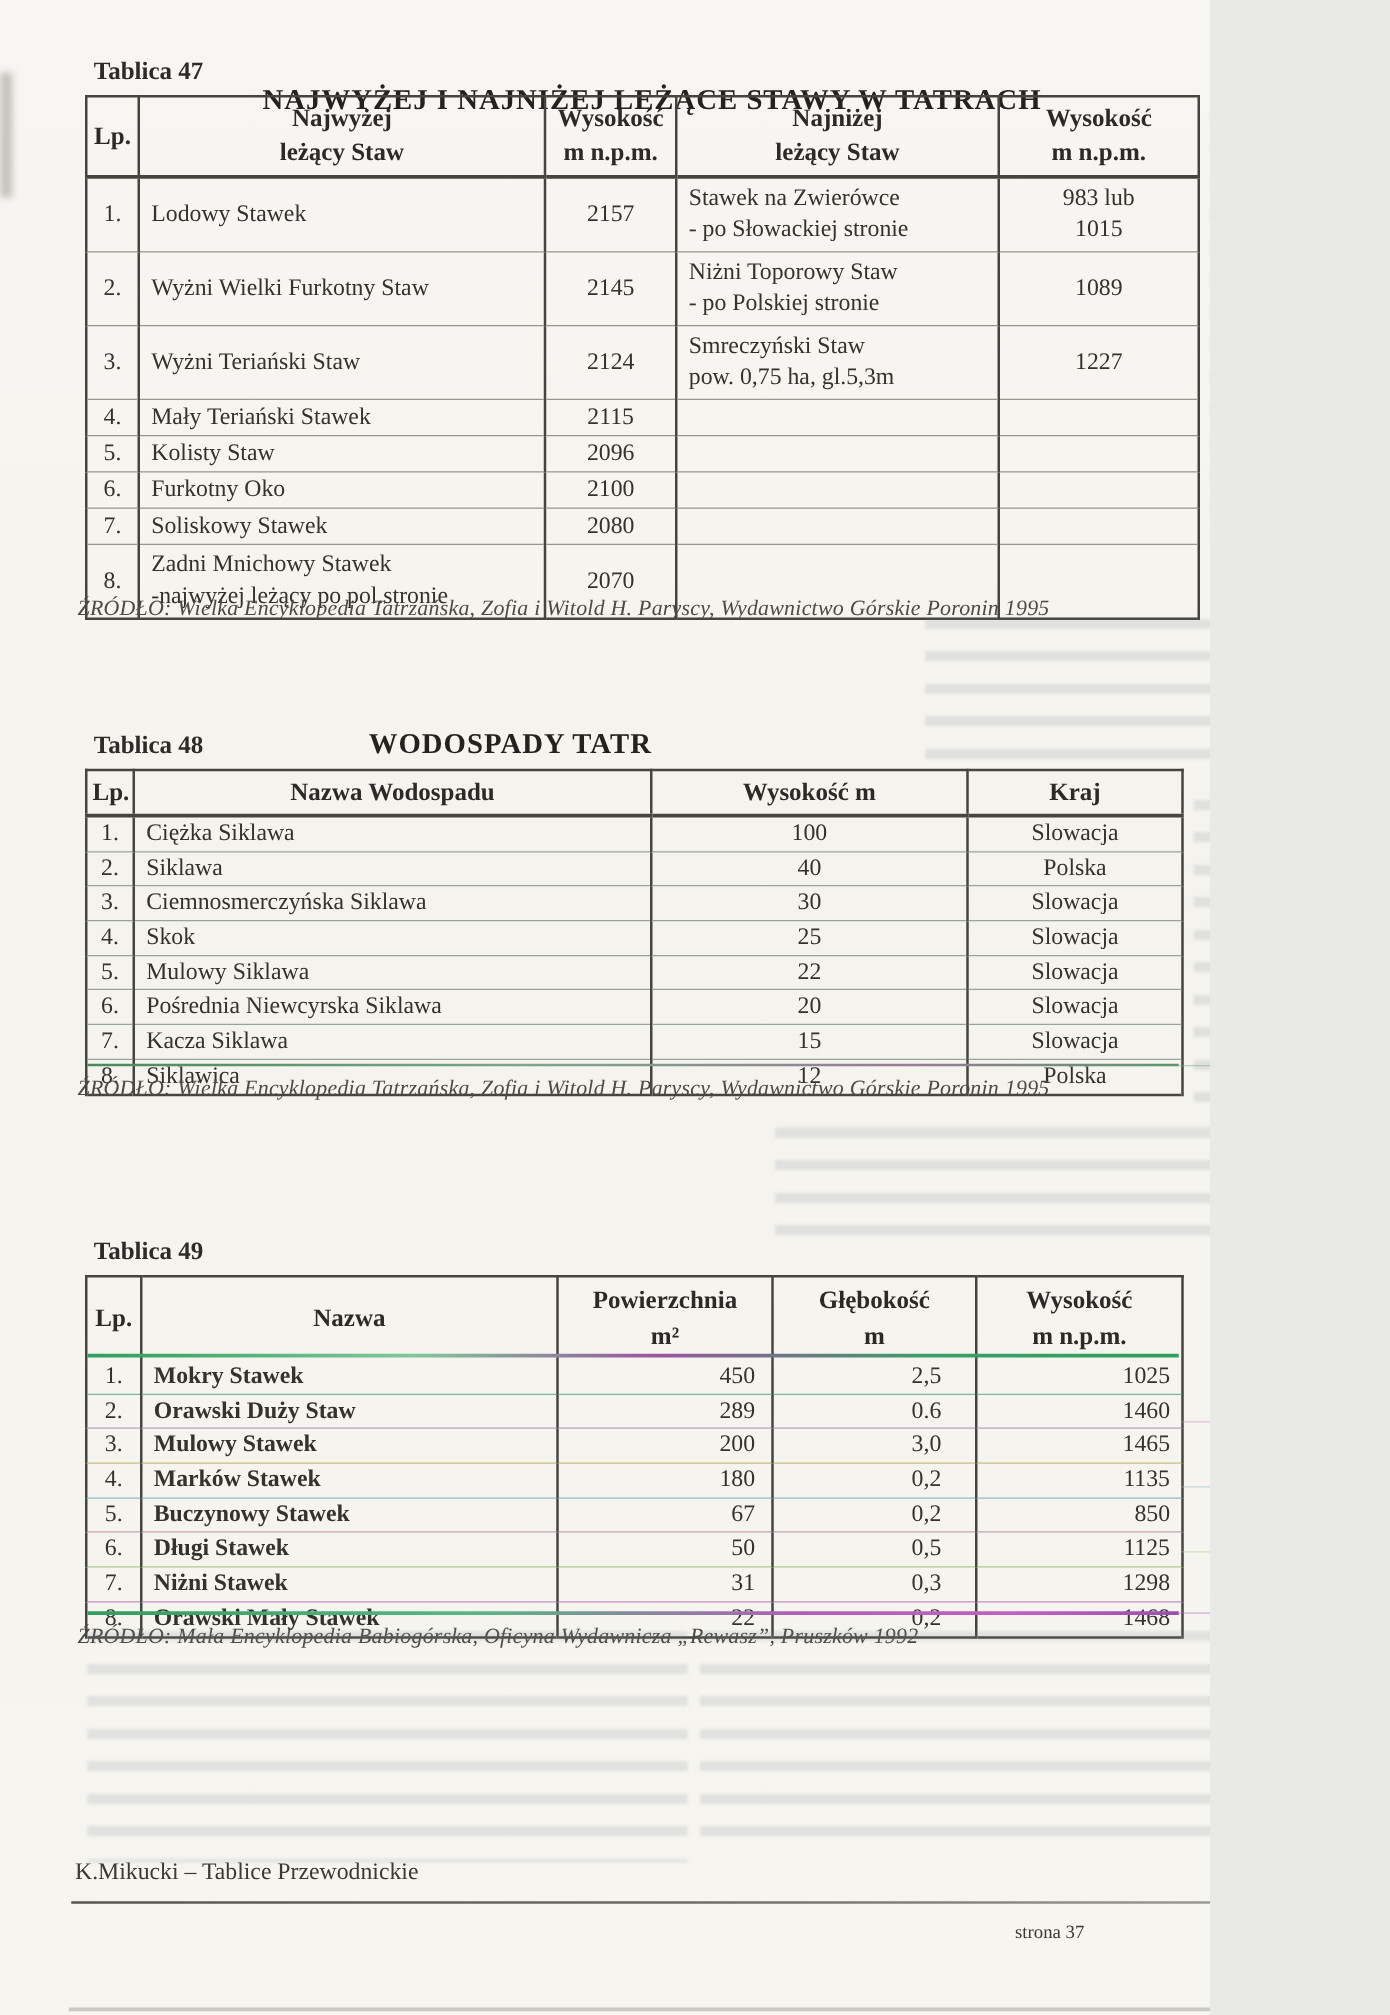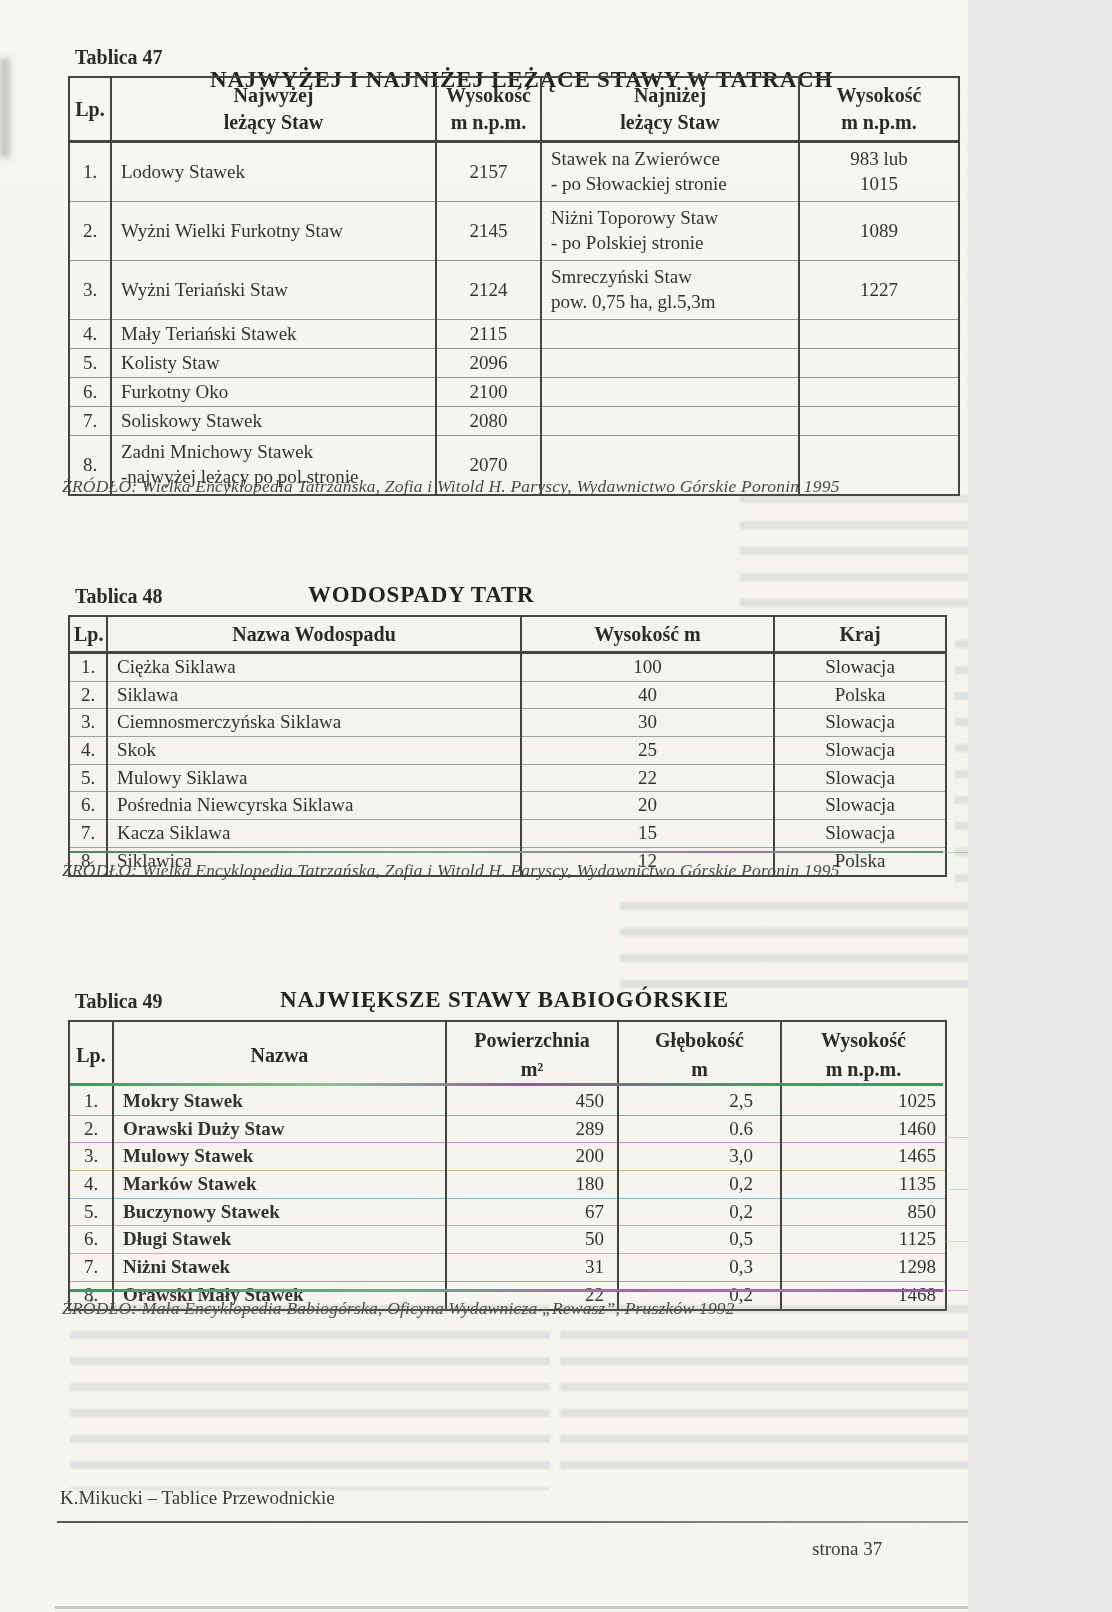--- a/index.html
+++ b/index.html
@@ -53,21 +53,21 @@
   #t49 tbody tr:nth-child(5) td { border-bottom-color:#c9a0b4; }
   #t49 tbody tr:nth-child(6) td { border-bottom-color:#a9c98f; }
   #t49 tbody tr:nth-child(7) td { border-bottom-color:#c48fc4; }
   #t49 tbody tr:nth-child(8) td { border-bottom:none; }
   
   .src { position:absolute; font-style:italic; font-size:17.5px; color:#4b4a45; letter-spacing:0.2px; }
   
   .footer-line { position:absolute; left:57px; top:1521px; width:995px; height:2px;
     background:linear-gradient(90deg,#56554f 0%,#6d6c66 50%,#8a8983 75%,#a3a29c 100%); }
   .footer-left  { position:absolute; left:60px;  top:1460px; font-size:19px; color:#3a3934;margin-top:27px; }
-  .footer-right { position:absolute; left:812px; top:1538px; font-size:19px;  color:#3a3934; }
+  .footer-right { position:absolute; left:812px; top:1538px; font-size:15px;  color:#3a3934; }
   
   .ghost { position:absolute; filter:blur(1.3px); border-radius:2px;
     background:repeating-linear-gradient(180deg, rgba(122,130,142,0.16) 0px, rgba(122,130,142,0.16) 8px,
       rgba(0,0,0,0) 8px, rgba(0,0,0,0) 26px); }
   .smudge { position:absolute; left:0; top:58px; width:10px; height:100px;
     background:#86857f; opacity:0.45; filter:blur(3px); }
   .edge-bottom { position:absolute; left:55px; top:1606px; width:1057px; height:3px;
     background:rgba(118,118,114,0.35); }
   .strip { position:absolute; height:3px; }
   #strip-49-head   { left:70px; top:1083px; width:873px;
@@ -168,21 +168,21 @@
           <td class="al-c">2070</td>
           <td class="al-l"></td>
           <td class="al-c"></td>
         </tr>
       </tbody>
   </table>
 
   <div class="src" style="left:62px; top:476px;">ŹRÓDŁO: Wielka Encyklopedia Tatrzańska, Zofia i Witold H. Paryscy, Wydawnictwo Górskie Poronin 1995</div>
 
   <div class="tbl-label" style="left:75px; top:585px;">Tablica 48</div>
-  <div class="tbl-title" style="left:308px; top:582px;">WODOSPADY TATR</div>
+  <div class="tbl-title" style="left:295px; top:582px;">WODOSPADY TATR</div>
 
   <table class="t" id="t48">
     <colgroup>
       <col style="width:38px">
         <col style="width:414px">
         <col style="width:253px">
         <col style="width:172px">
     </colgroup>
     <thead>
       <tr>
@@ -241,21 +241,20 @@
           <td class="al-c">12</td>
           <td class="al-c">Polska</td>
         </tr>
       </tbody>
   </table>
   <div class="strip" id="strip-48-bottom"></div>
 
   <div class="src" style="left:62px; top:860px;">ŹRÓDŁO: Wielka Encyklopedia Tatrzańska, Zofia i Witold H. Paryscy, Wydawnictwo Górskie Poronin 1995</div>
 
   <div class="tbl-label" style="left:75px; top:990px;">Tablica 49</div>
-  <div class="tbl-title" style="left:280px; top:987px;">NAJWIĘKSZE STAWY BABIOGÓRSKIE</div>
 
   <table class="t" id="t49">
     <colgroup>
       <col style="width:44px">
         <col style="width:333px">
         <col style="width:172px">
         <col style="width:163px">
         <col style="width:165px">
     </colgroup>
     <thead>

